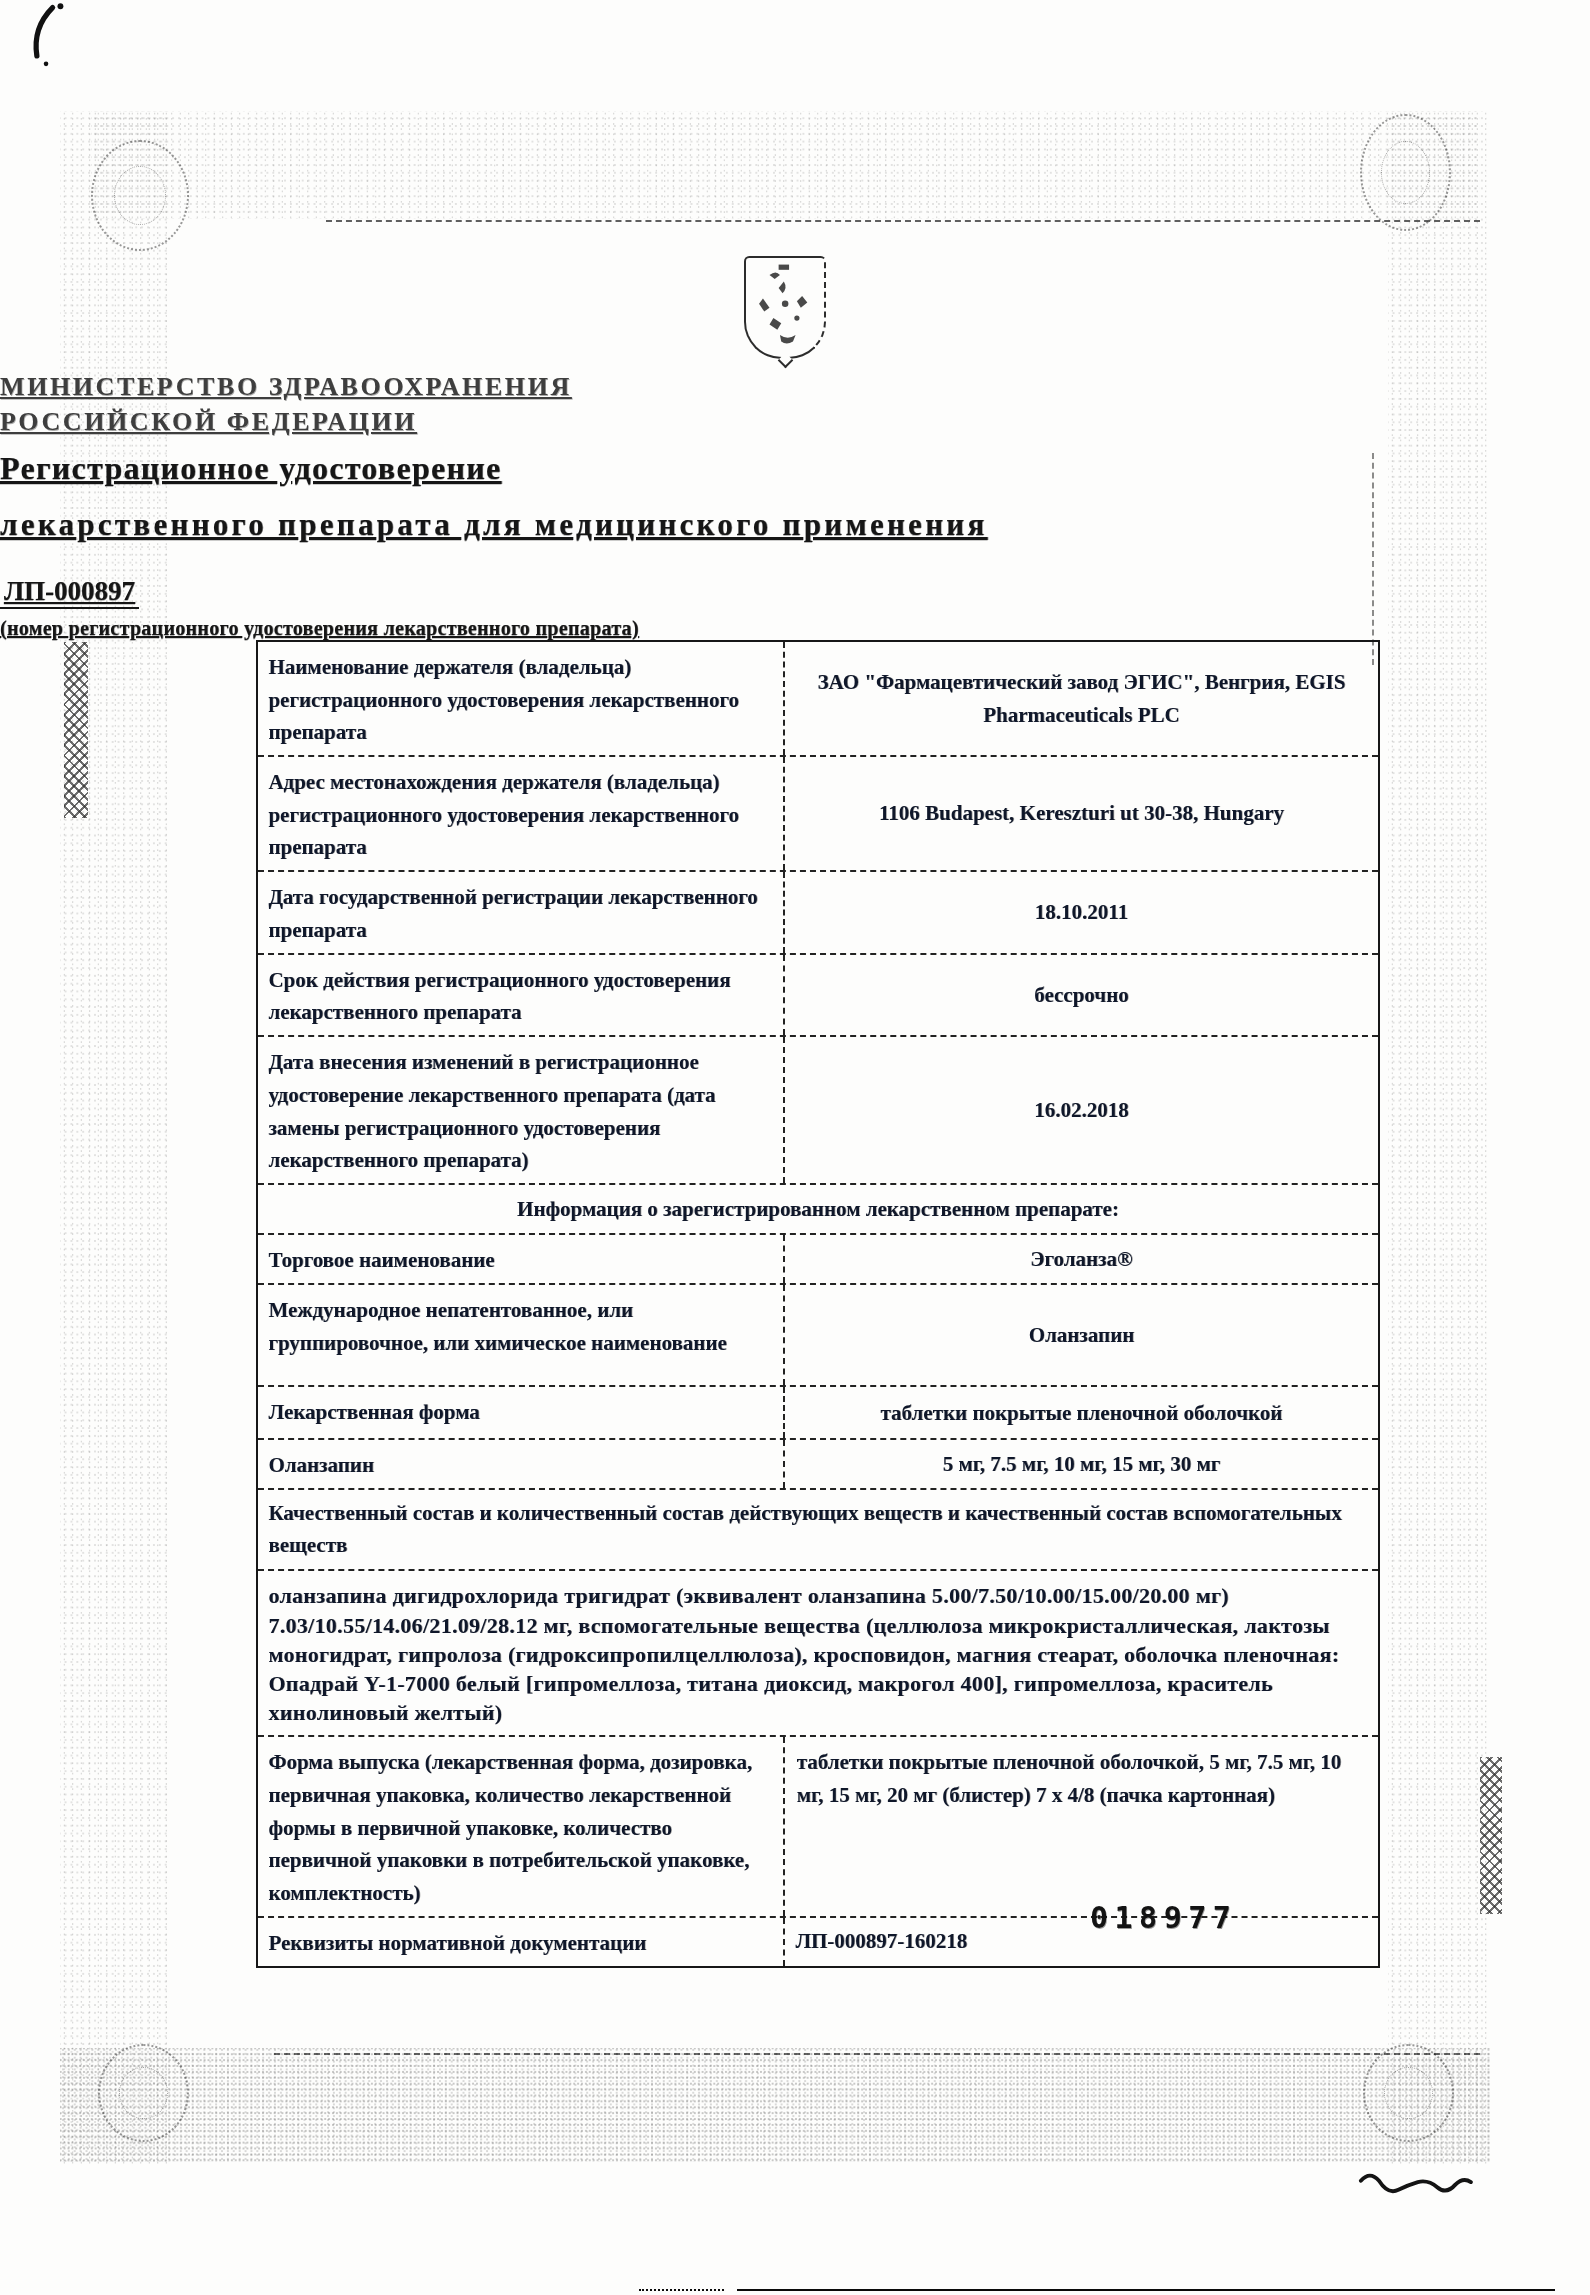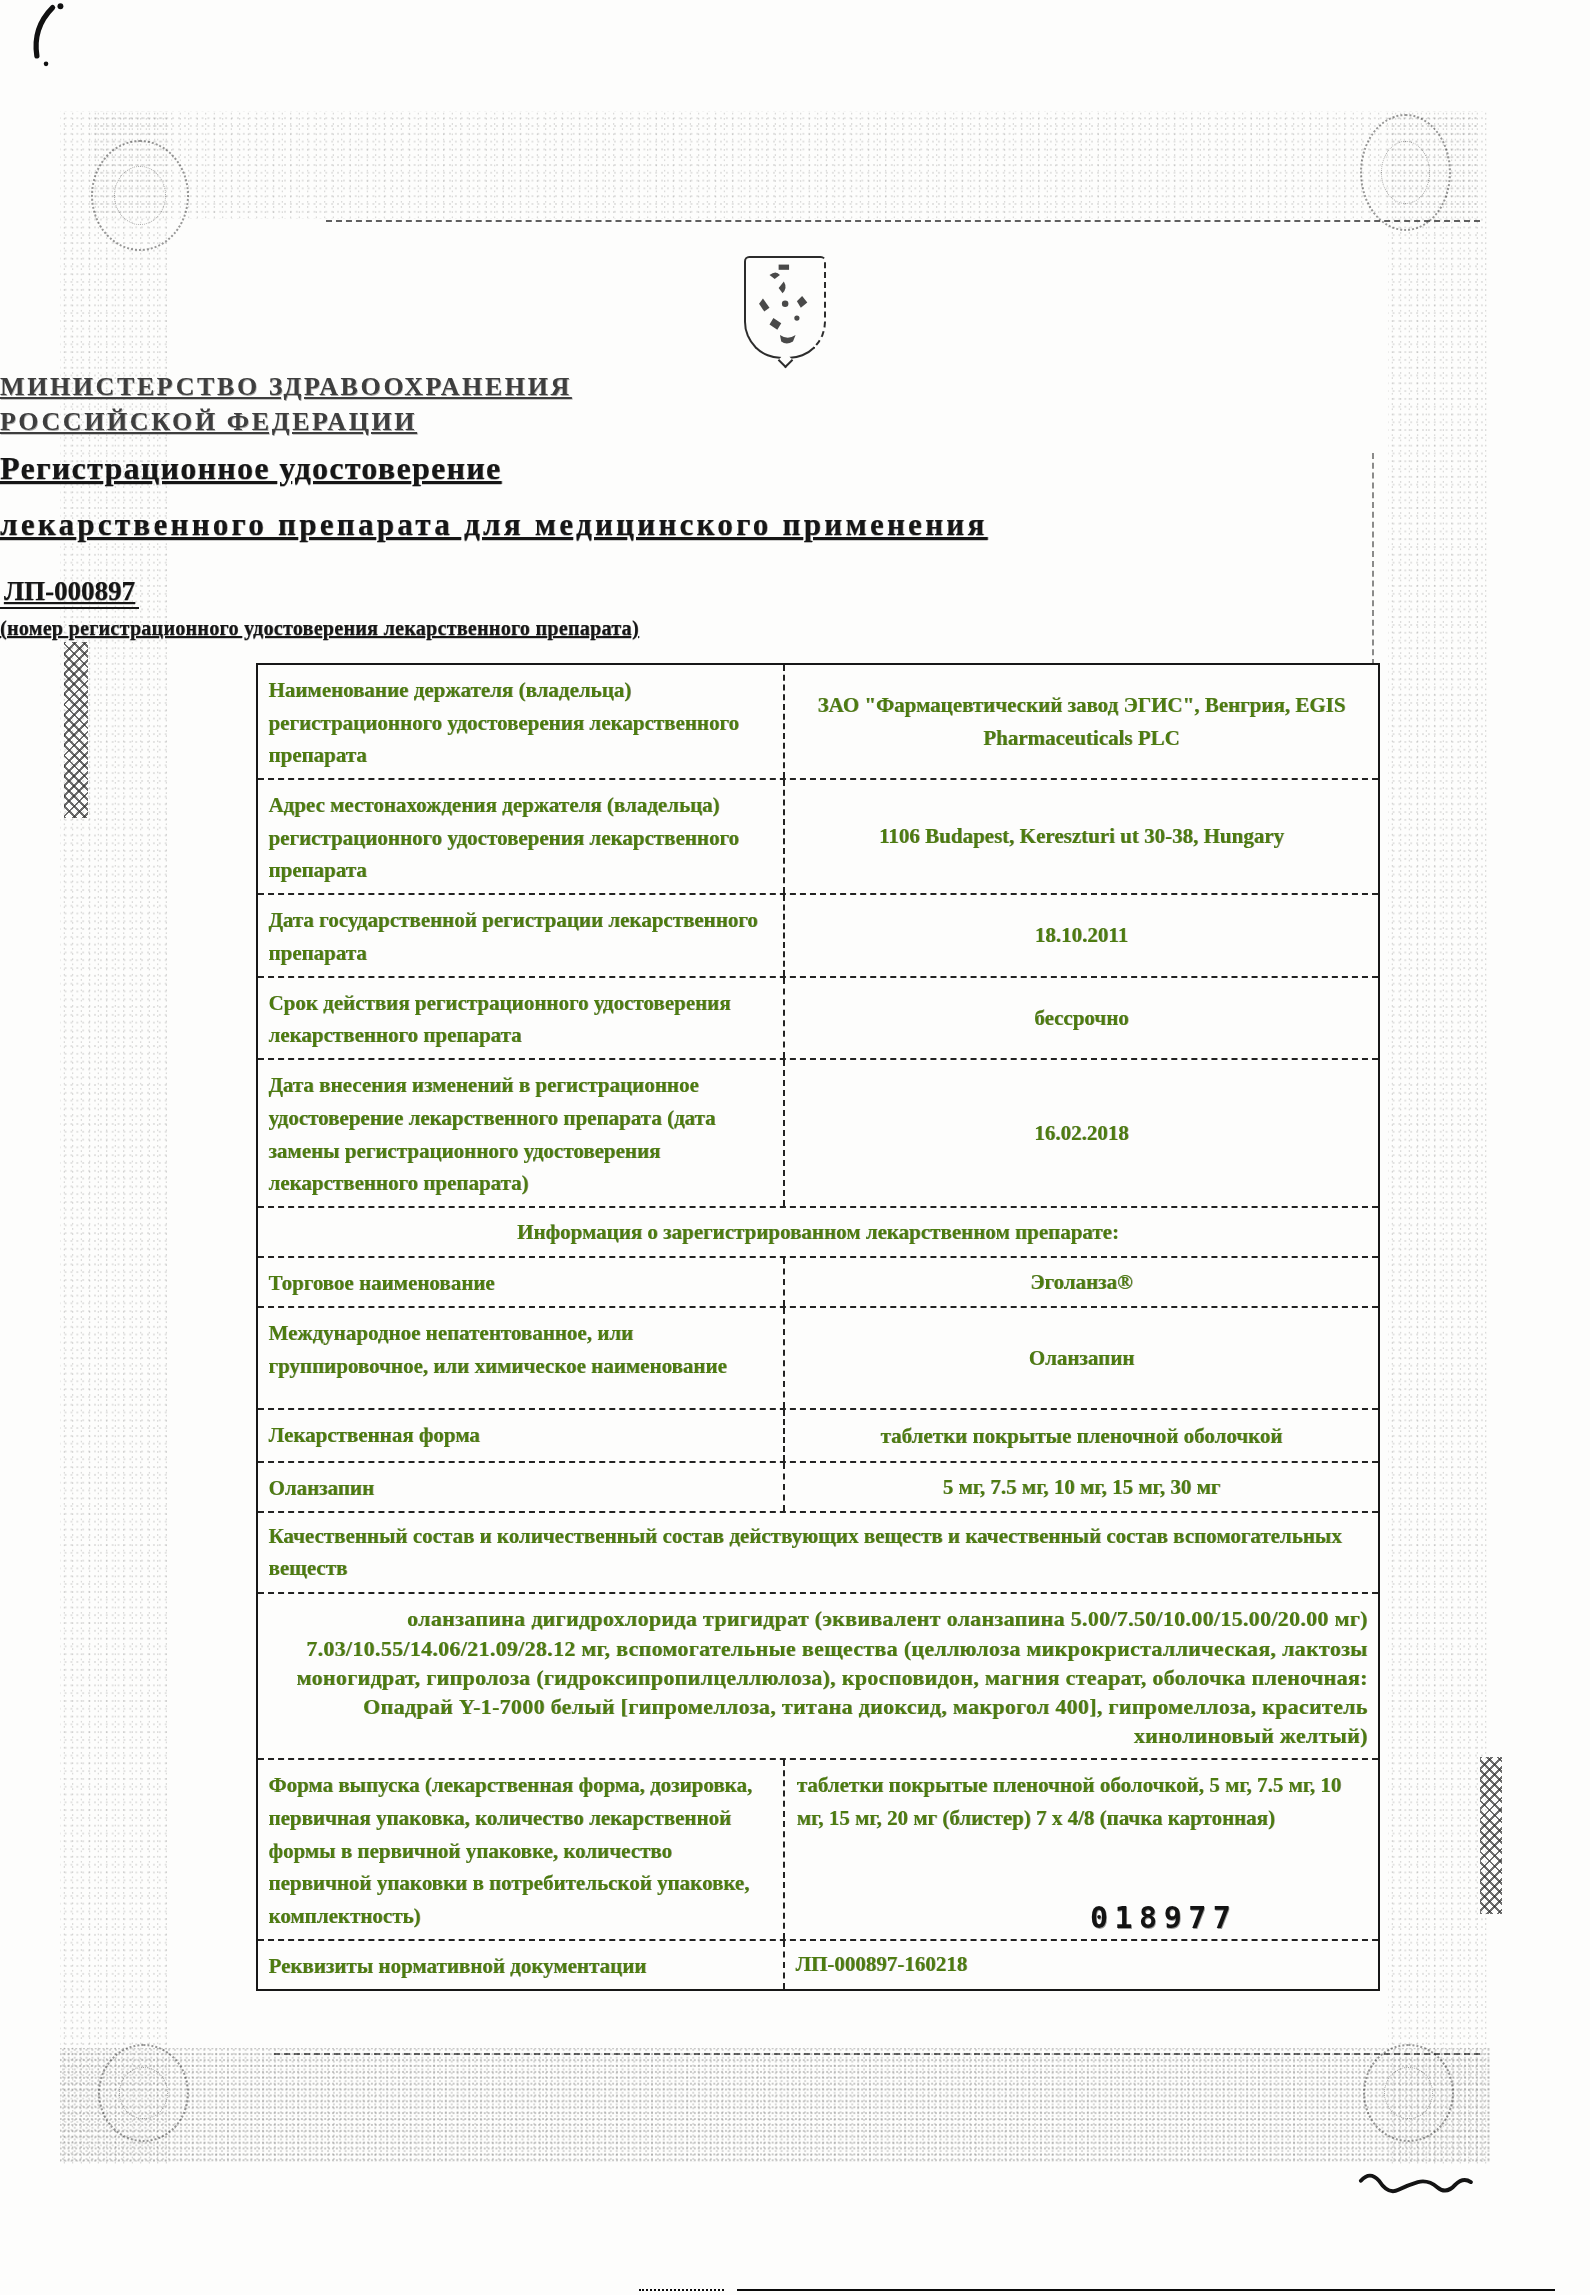--- a/index.html
+++ b/index.html
@@ -87,45 +87,45 @@
     text-shadow: 0.7px 0.7px 0 rgba(70,70,70,.45);
   }
   .title-1 { top: 450px; font-size: 32px; font-weight: bold; letter-spacing: 1.3px; }
   .title-2 { top: 507px; font-size: 31px; font-weight: bold; letter-spacing: 3.3px; }
   .reg-number { top: 576px; font-size: 27px; font-weight: bold; }
   .reg-number span { border-bottom: 2.6px solid #161616; padding: 0 3.9px 1.3px; }
   .reg-caption { top: 617px; font-size: 20px; font-weight: bold; letter-spacing: 0.3px; }
 
   
   .doc-table {
-    position: absolute; left: 256px; top: 663px; width: 1124px;
+    position: absolute; left: 256px; top: 640px; width: 1124px;
     border: 2.6px solid #171717;
     font-size: 21px; font-weight: bold; line-height: 1.55;
-    color:#4d7c0f; text-shadow: 0.7px 0 0 rgba(20,20,20,.4);
+    color:#0f172a; text-shadow: 0.7px 0 0 rgba(20,20,20,.4);
   }
   .t-row { display: flex; border-top: 2px dashed #222; }
   .t-row:first-child { border-top: none; }
   .t-label {
     width: 527px; flex: none;
     border-right: 2px dashed #222;
     padding: 9px 10.4px 6.5px 10.4px;
   }
   .t-value {
     flex: 1; display: flex; align-items: center; justify-content: center;
     text-align: center; padding: 6.5px 17px;
   }
   .t-full  { flex: 1; padding: 7.8px 10.4px; }
   .t-full.center { text-align: center; }
   .r1  { min-height: 99px; } .r2  { min-height: 99px; }
   .r3  { min-height: 72px; } .r4  { min-height: 72px; }
   .r5  { min-height: 134px; } .r6  { min-height: 43px;  }
   .r7  { min-height: 44px;  } .r8  { min-height: 102px; }
   .r9  { min-height: 53px;  } .r10 { min-height: 44px;  }
   .r11 { min-height: 74px; line-height: 1.5; }
-  .r12 { min-height: 160px; text-align: right; }
+  .r12 { min-height: 160px; }
   .r12 .t-full { font-size: 22px; line-height: 1.33; letter-spacing: 0.3px; padding-top: 10.4px; }
   .r13 { min-height: 164px; }
   .r13 .t-value { align-items: flex-start; justify-content: flex-start; text-align: left; padding: 9px 11.7px; }
   .r14 { min-height: 43px; }
   .r14 .t-value { justify-content: flex-start; text-align: left; padding-left: 10.4px; }
 
   
   .stamp-number {
     position: absolute; left: 1090px; top: 1900px;
     font-family: "DejaVu Sans Mono", monospace;

